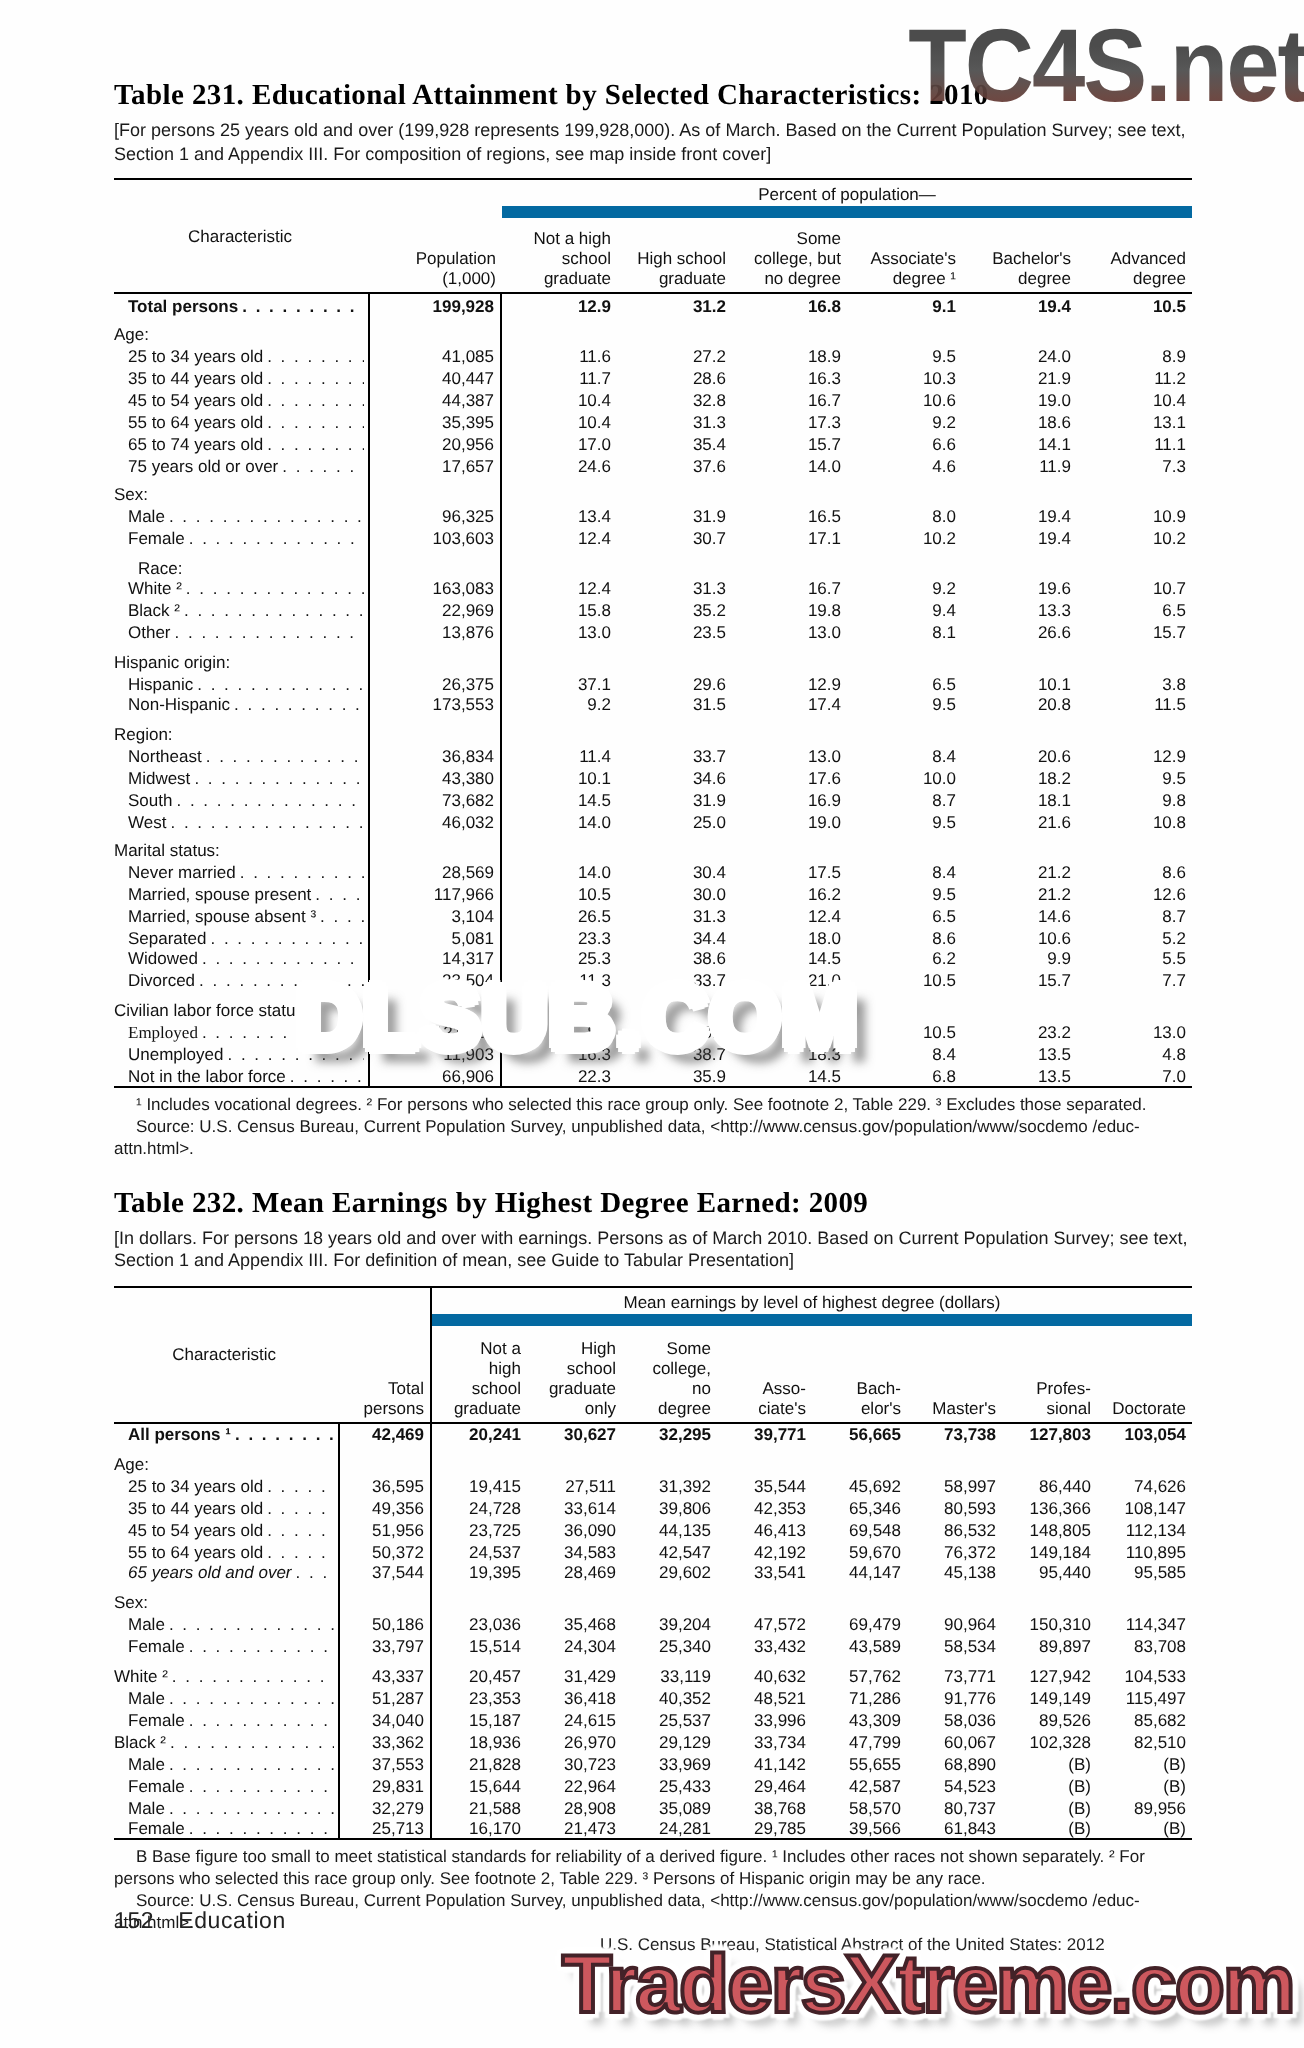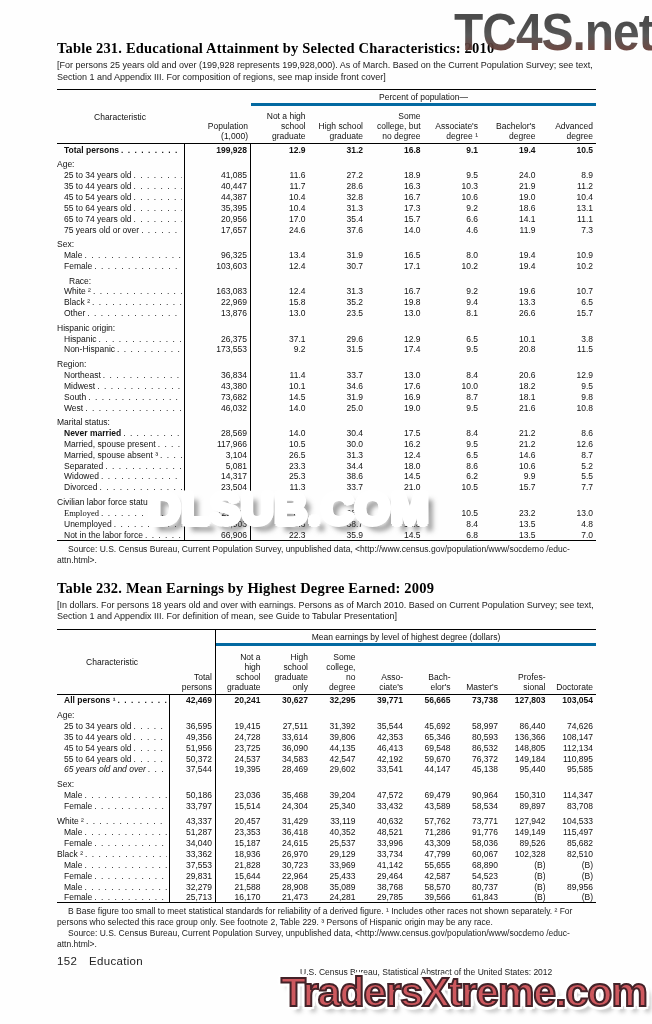--- a/index.html
+++ b/index.html
@@ -14,21 +14,21 @@
     margin:0 0 3px 0; letter-spacing:.2px; color:#000;
   }
   .tbl-note{ font-size:9px; line-height:11.5px; margin:0 0 6px 0; color:#1a1a1a;}
   
   .tbl{ border-top:1.5px solid #000; border-bottom:1.2px solid #000; }
   .tbl-head{ display:flex; border-bottom:1px solid #000; font-size:8.5px; }
   .h-lbl{ display:flex; align-items:center; justify-content:center; }
   .h-pop{ display:flex; align-items:flex-end; justify-content:flex-end;
           text-align:right; white-space:pre-line; line-height:10px; padding:0 3px 2px 0;}
   .h-pct{ flex:1; display:flex; flex-direction:column;}
-  .spanner{ text-align:center; border-bottom:3px solid #0369a1; padding:2px 0 1px 0; line-height:10px;}
+  .spanner{ text-align:center; border-bottom:6px solid #0369a1; padding:2px 0 1px 0; line-height:10px;}
   .pct-cols{ display:flex; flex:1;}
   .h-col{ display:flex; align-items:flex-end; justify-content:flex-end; text-align:right;
           white-space:pre-line; line-height:10px; padding:2px 3px 2px 0; box-sizing:border-box;}
   .tbl-body{ font-size:8.5px; }
   .row{ display:flex; height:10.9px; }
   .row.grp{ height:14.5px; }
   .row.gap{ height:15.5px; }
   .row.bold{ font-weight:bold; }
   .c-lbl{ display:flex; align-items:flex-end; border-right:1px solid #000; box-sizing:border-box; overflow:hidden;}
   .lab{ white-space:nowrap; }
@@ -380,21 +380,21 @@
           <div class="c-num">10.8</div>
         </div>
         <div class="row grp">
           <div class="c-lbl">
             <span class="lab" style="padding-left: 0px;">Marital status:</span>
           </div>
           <div class="c-pop"></div>
         </div>
         <div class="row">
           <div class="c-lbl">
-            <span class="lab" style="padding-left: 7px; font-weight: bold;">Never married</span>
+            <span class="lab" style="padding-left: 7px;">Never married</span>
             <span class="leader"></span>
           </div>
           <div class="c-pop">28,569</div>
           <div class="c-num">14.0</div>
           <div class="c-num">30.4</div>
           <div class="c-num">17.5</div>
           <div class="c-num">8.4</div>
           <div class="c-num">21.2</div>
           <div class="c-num">8.6</div>
         </div>
@@ -505,20 +505,21 @@
           <div class="c-num">35.9</div>
           <div class="c-num">14.5</div>
           <div class="c-num">6.8</div>
           <div class="c-num">13.5</div>
           <div class="c-num">7.0</div>
         </div>
       </div>
   </div>
 
   <div class="footnotes">
+    <p>¹ Includes vocational degrees. ² For persons who selected this race group only. See footnote 2, Table 229. ³ Excludes those separated.</p>
     <p>Source: U.S. Census Bureau, Current Population Survey, unpublished data, &lt;http://www.census.gov/population/www/socdemo /educ-attn.html&gt;.</p>
   </div>
 
   <div class="sect-gap"></div>
 
   <h1 class="tbl-title">Table 232. Mean Earnings by Highest Degree Earned: 2009</h1>
   <p class="tbl-note">[In dollars. For persons 18 years old and over with earnings. Persons as of March 2010. Based on Current Population Survey; see text, Section 1 and  Appendix III. For definition of mean, see Guide to Tabular Presentation]</p>
 
   <div class="tbl t232" id="tbl232">
     <div class="tbl-head">

